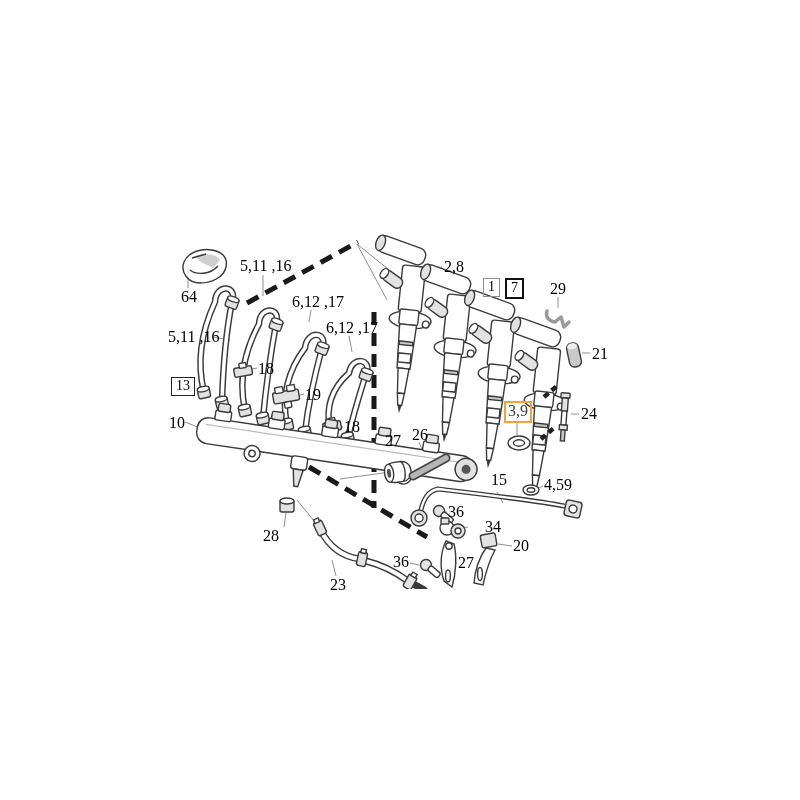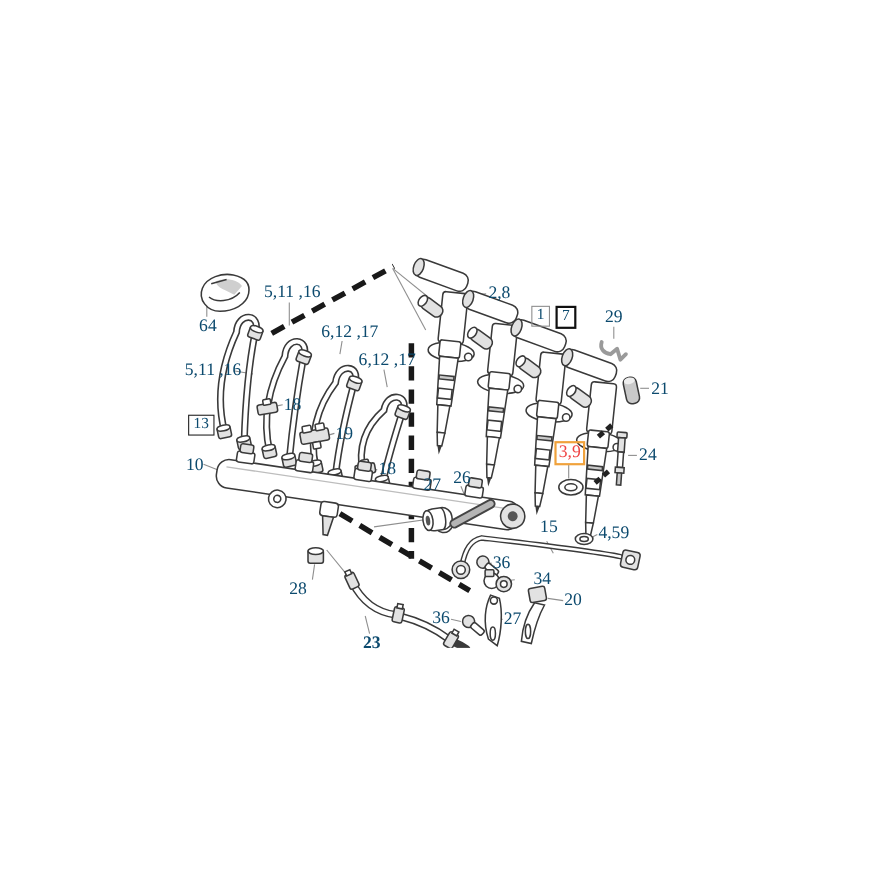--- a/index.html
+++ b/index.html
@@ -1,25 +1,25 @@
 <!DOCTYPE html>
 <html><head>
 <meta charset="utf-8">
 <style>
   html,body{margin:0;padding:0;background:#ffffff;}
   .stage{position:relative;width:800px;height:800px;background:#fff;overflow:hidden;
          font-family:"Liberation Serif", serif;}
   .stage svg{position:absolute;left:0;top:0;}
-  .lbl{position:absolute;font-size:16px;line-height:1;color:#0c4a6e;white-space:pre;}
+  .lbl{position:absolute;font-size:16px;line-height:1;color:#000000;white-space:pre;}
   .boxed{border:1.8px solid #222;padding:1px 4px 2px 4px;font-size:14px;line-height:14px;}
   .b1{border:1.8px solid #8e8e8e;}
   .b7{border:2.4px solid #101010;}
-  .hl{border:2px solid #f0a23c;padding:0 2px 2px 2px;color:#ef4444;}
+  .hl{border:2px solid #f0a23c;padding:0 2px 2px 2px;color:#404040;}
   .clip23{position:absolute;left:330px;top:577px;height:13px;overflow:hidden;}
-  .clip23 .lbl{position:static;display:block;font-weight:bold;}
+  .clip23 .lbl{position:static;display:block;}
   
   .ln{fill:none;stroke:#3a3a3a;stroke-width:1.4;}
   .fw{fill:#ffffff;stroke:#3a3a3a;stroke-width:1.4;}
   .fg{fill:#e2e2e2;stroke:#3a3a3a;stroke-width:1.4;}
   .fd{fill:#c9c9c9;stroke:#3a3a3a;stroke-width:1.4;}
   .tubeO{fill:none;stroke:#3a3a3a;stroke-width:6.5;stroke-linecap:round;}
   .tubeI{fill:none;stroke:#ffffff;stroke-width:3.6;stroke-linecap:round;}
   .pipeO{fill:none;stroke:#3a3a3a;stroke-width:5;stroke-linecap:round;}
   .pipeI{fill:none;stroke:#ffffff;stroke-width:2.4;stroke-linecap:round;}
   .hoseO{fill:none;stroke:#3a3a3a;stroke-width:7;stroke-linecap:round;}

